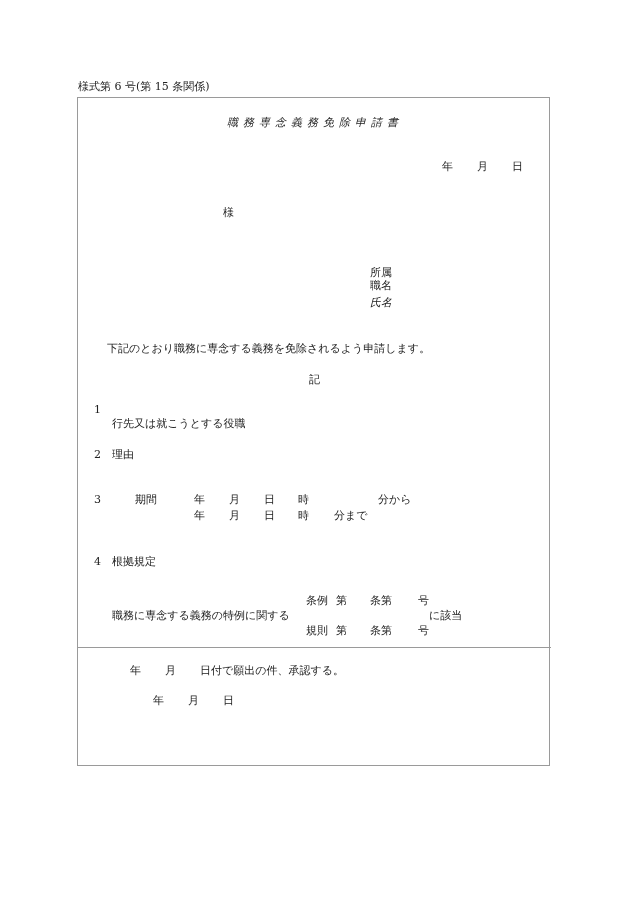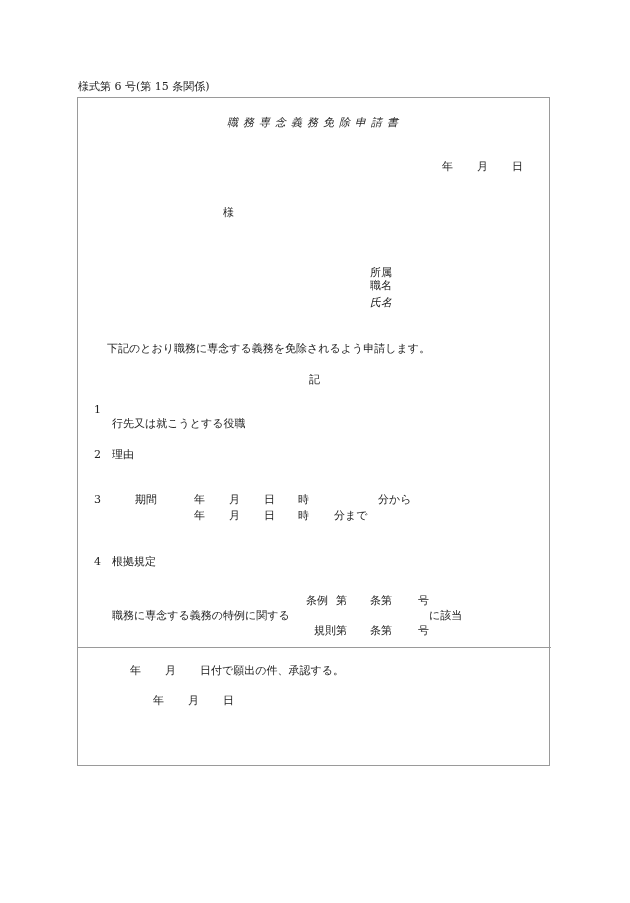--- a/index.html
+++ b/index.html
@@ -102,21 +102,21 @@
     <span class="abs" style="left:306px; top:594px;">条例</span>
     <span class="abs" style="left:336px; top:594px;">第</span>
     <span class="abs" style="left:370px; top:594px;">条第</span>
     <span class="abs" style="left:418px; top:594px;">号</span>
   </div>
 
   <span class="abs" style="left:112px; top:609px;">職務に専念する義務の特例に関する</span>
   <span class="abs" style="left:429px; top:609px;">に該当</span>
 
   <div>
-    <span class="abs" style="left:314px; top:624px;">規則</span>
+    <span class="abs" style="left:306px; top:624px;">規則</span>
     <span class="abs" style="left:336px; top:624px;">第</span>
     <span class="abs" style="left:370px; top:624px;">条第</span>
     <span class="abs" style="left:418px; top:624px;">号</span>
   </div>
 </div>
 
 <div>
   <div>
     <span class="abs" style="left:130px; top:664px;">年</span>
     <span class="abs" style="left:165px; top:664px;">月</span>

